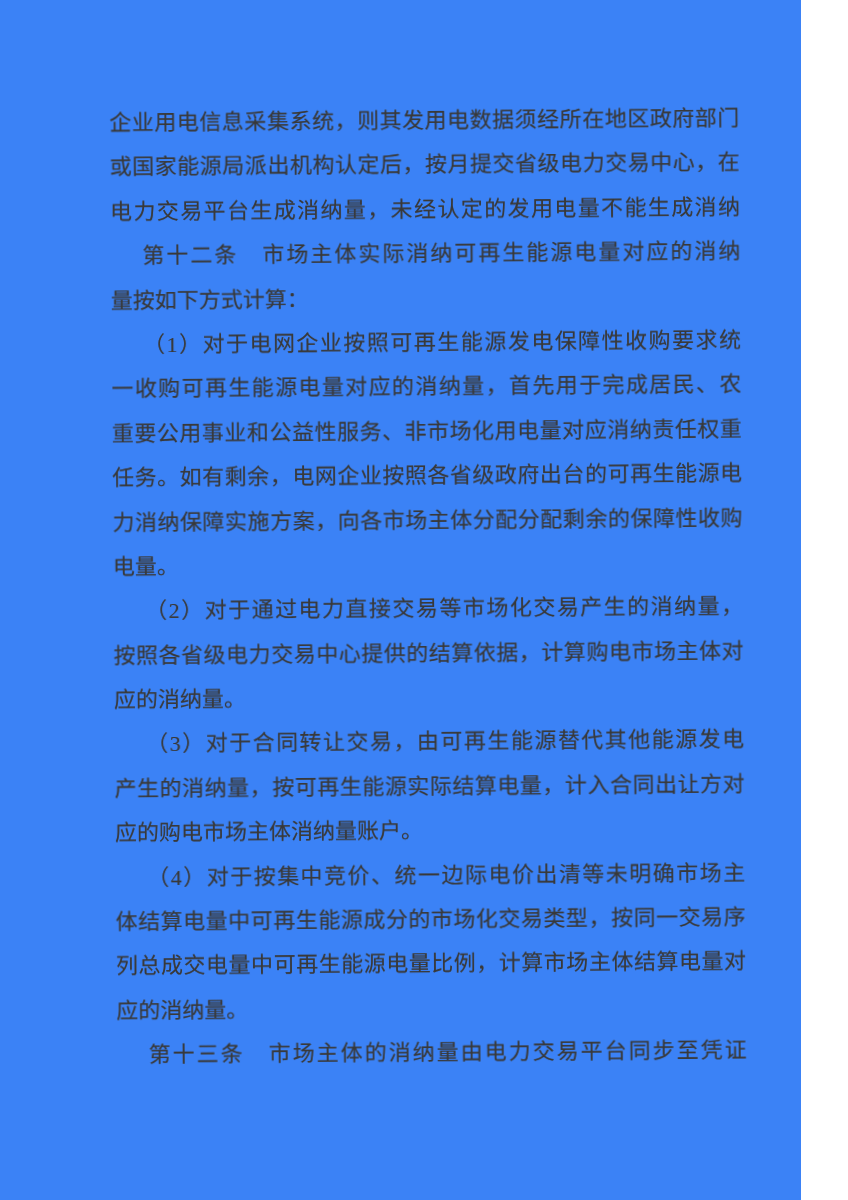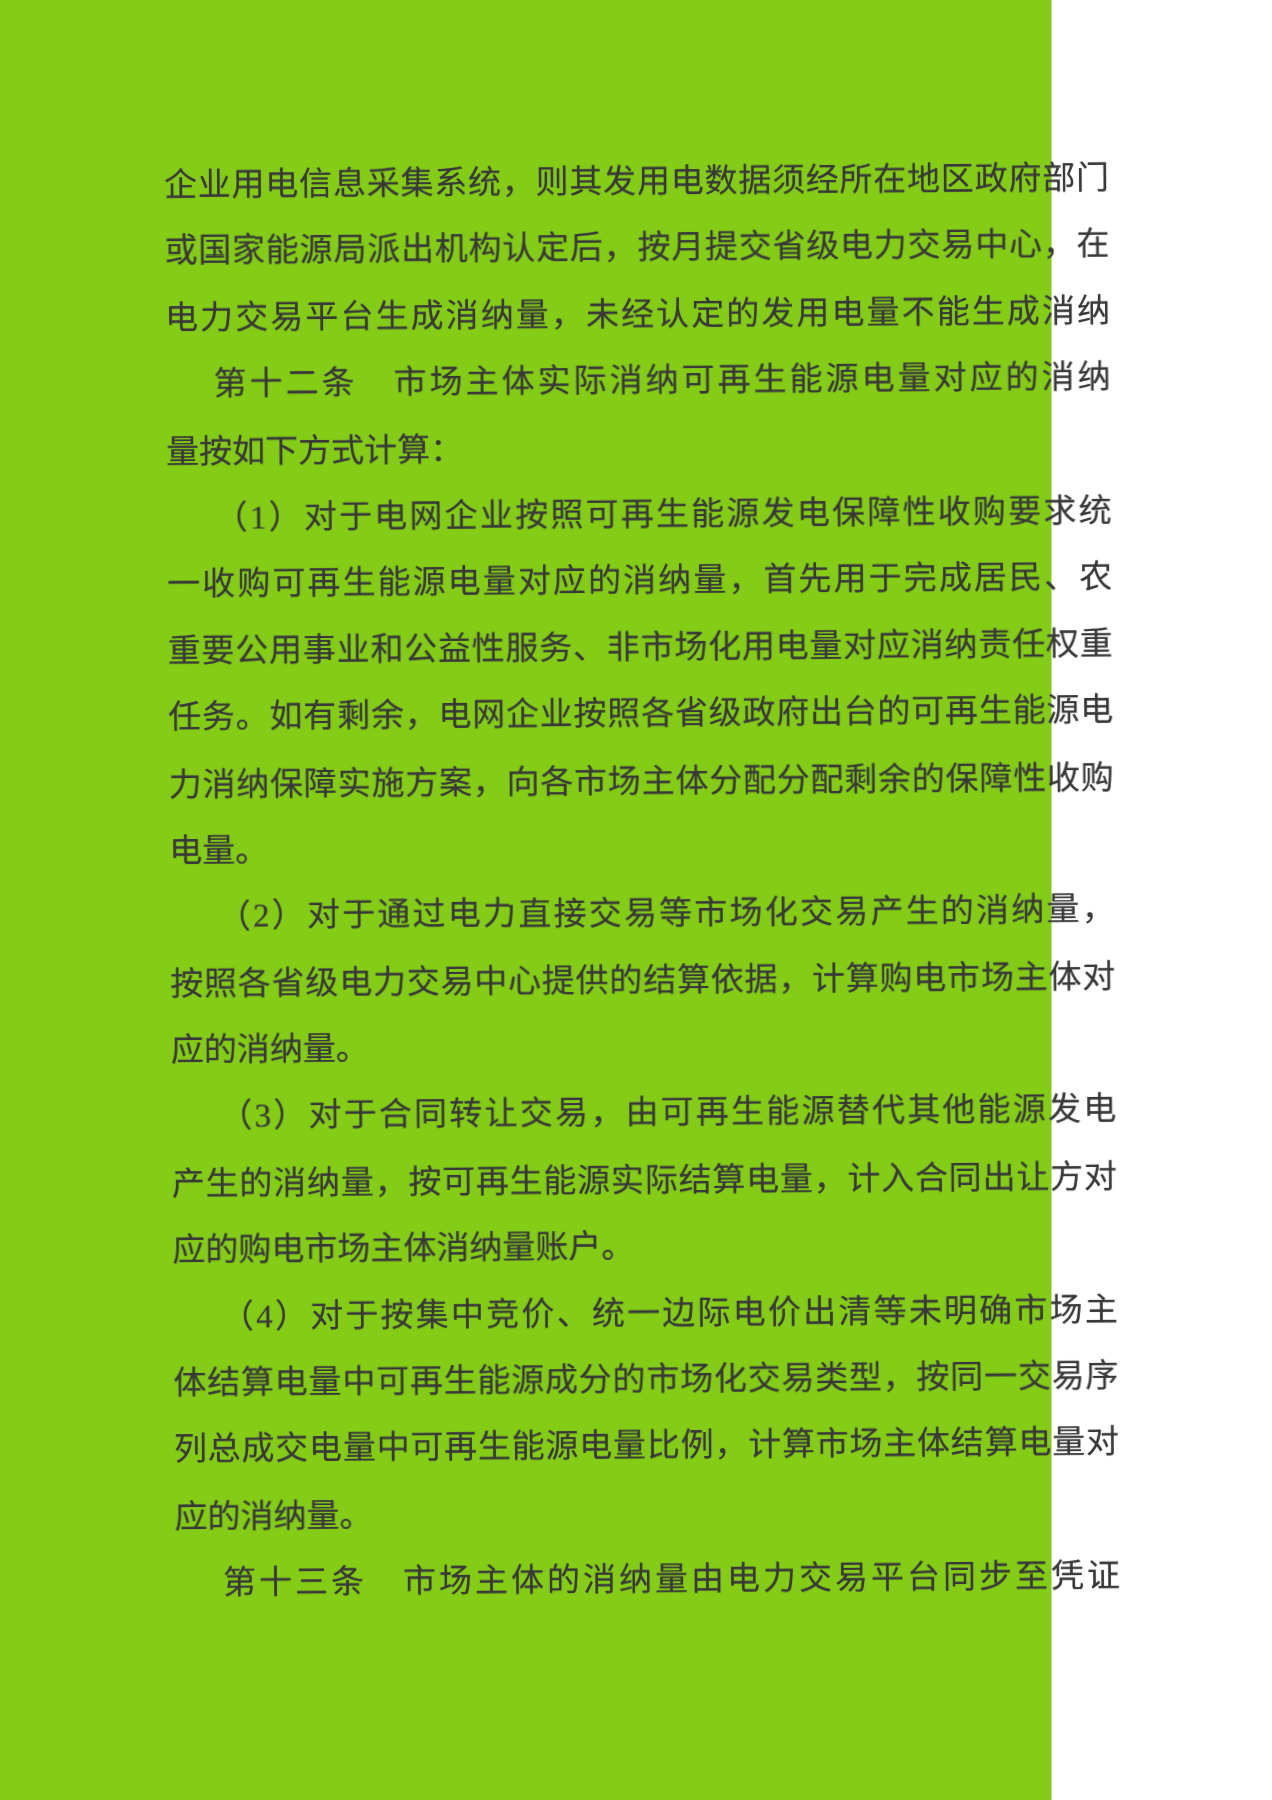--- a/index.html
+++ b/index.html
@@ -6,23 +6,23 @@
     margin: 0;
     padding: 0;
     width: 848px;
     height: 1200px;
     background: #ffffff;
     overflow: hidden;
   }
   .page {
     position: absolute;
     left: 0; top: 0;
-    width: 701px;
+    width: 801px;
     height: 1200px;
-    background: #84cc16;
+    background: #3b82f6;
   }
   .text-block {
     position: absolute;
     left: 113px;
     top: 99px;
     width: 630px;
     font-family: "Liberation Serif", "DejaVu Serif", serif;
     font-size: 22px;
     font-weight: 400;
     color: #383838;

